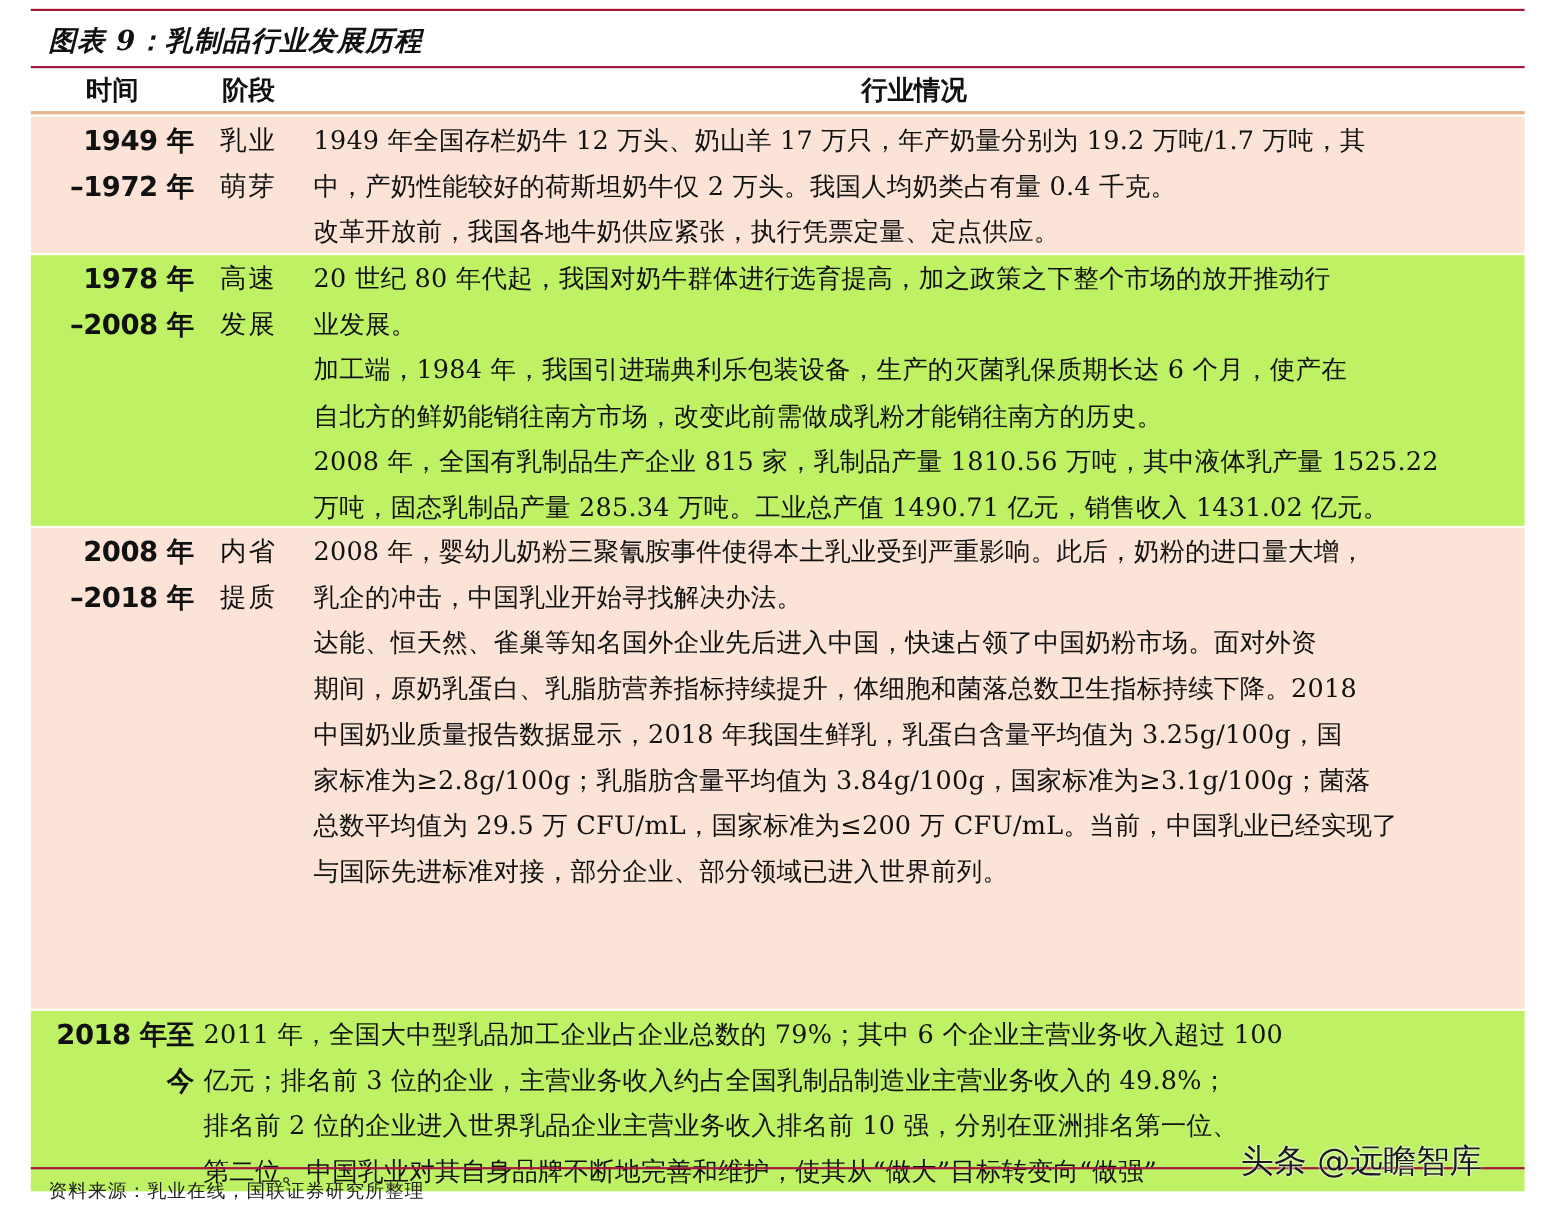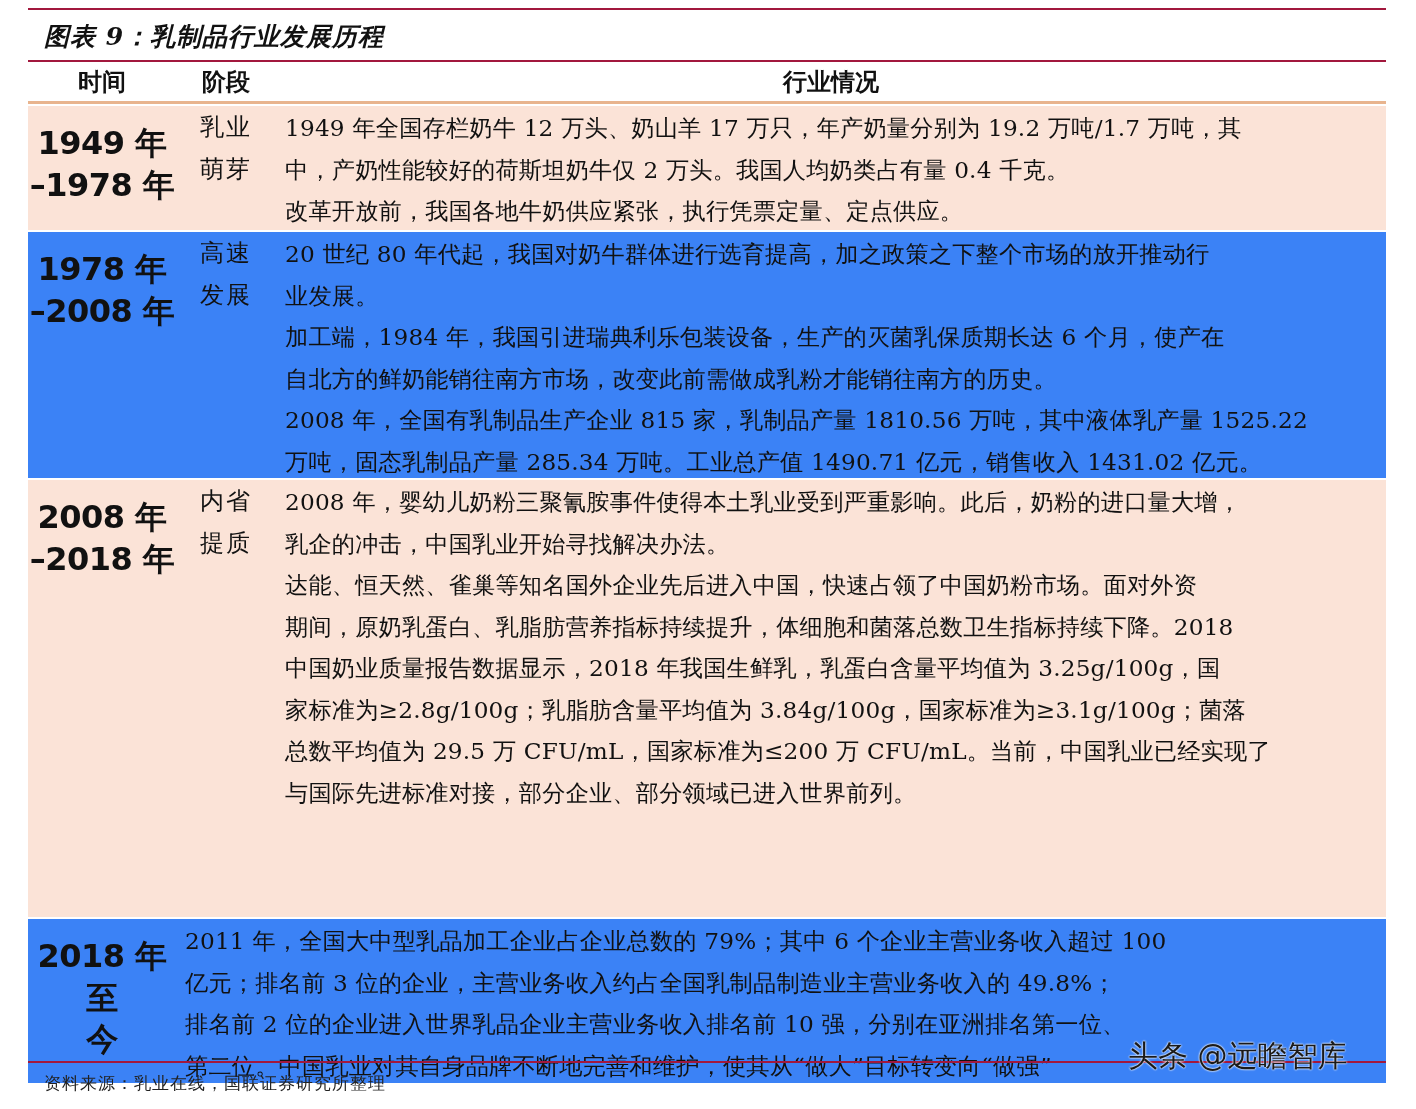--- a/index.html
+++ b/index.html
@@ -63,29 +63,29 @@
   .col-time { width: 148px; flex: 0 0 148px; }
   .col-stage { width: 100px; flex: 0 0 100px; }
   .col-desc { flex: 1 1 auto; }
 
   .row {
     display: flex;
     align-items: flex-start;
     margin-top: 2px;
   }
   .row.shaded { background: #FBE3D7; }
-  .row.plain { background: #3b82f6; }
+  .row.plain { background: #bef264; }
 
   .cell-time {
     font-family: "DejaVu Sans", sans-serif;
     font-weight: bold;
-    font-size: 32px;
-    text-align: center;
+    font-size: 25px;
+    text-align: right;
     line-height: 41.5px;
-    padding-top: 17px;
+    padding-top: 1px;
     letter-spacing: -0.5px;
   }
   .cell-stage {
     font-family: "DejaVu Serif", serif;
     font-size: 24px;
     text-align: center;
     line-height: 41.5px;
     padding-top: 1px;
     letter-spacing: 2px;
   }
@@ -136,21 +136,21 @@
 <div class="table">
   <div class="thead">
     <div class="th col-time">时间</div>
     <div class="th col-stage">阶段</div>
     <div class="th col-desc">行业情况</div>
   </div>
 
   <div class="row shaded" style="height:124px;">
     <div class="cell-time col-time">
       <span class="line">1949 年</span>
-      <span class="line">–1978 年</span>
+      <span class="line">–1972 年</span>
     </div>
     <div class="cell-stage col-stage">
       <span class="line">乳业</span>
       <span class="line">萌芽</span>
     </div>
     <div class="cell-desc col-desc">
       <div class="para">
         <span class="line">1949 年全国存栏奶牛 12 万头、奶山羊 17 万只，年产奶量分别为 19.2 万吨/1.7 万吨，其</span>
         <span class="line">中，产奶性能较好的荷斯坦奶牛仅 2 万头。我国人均奶类占有量 0.4 千克。</span>
       </div>

